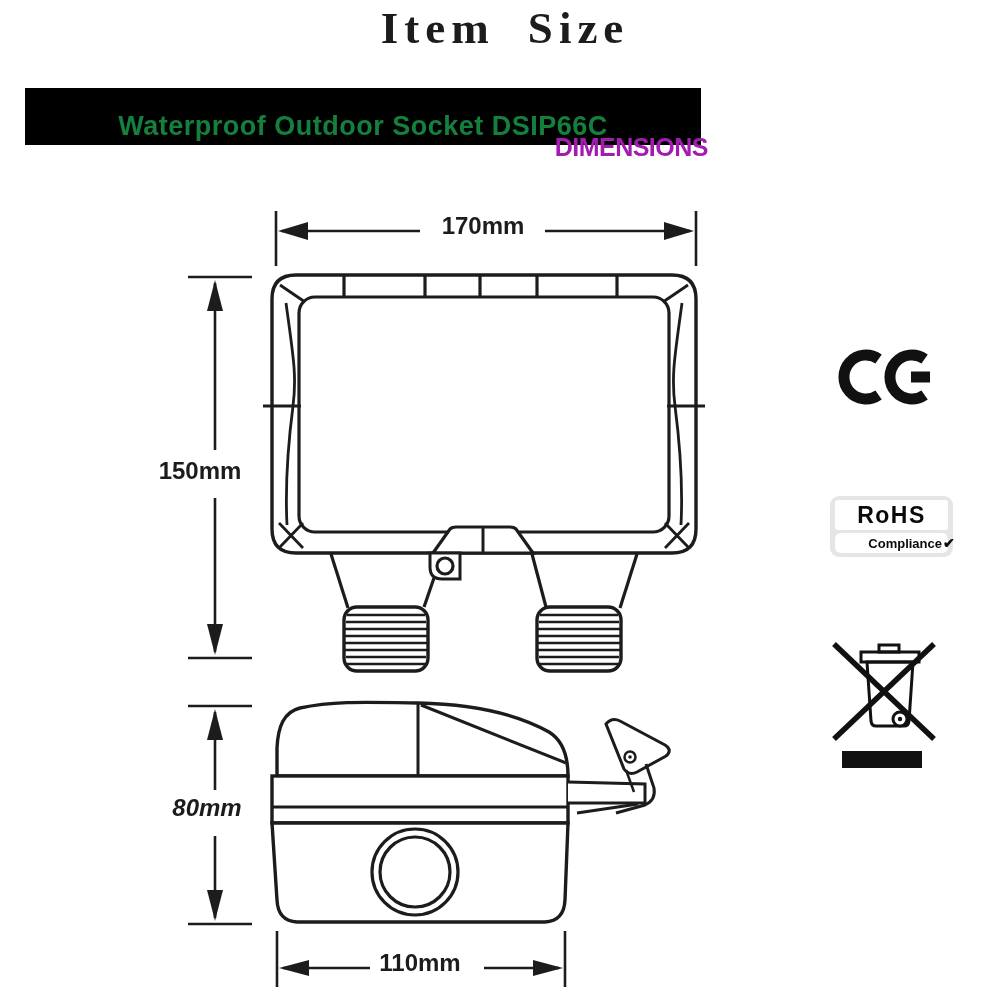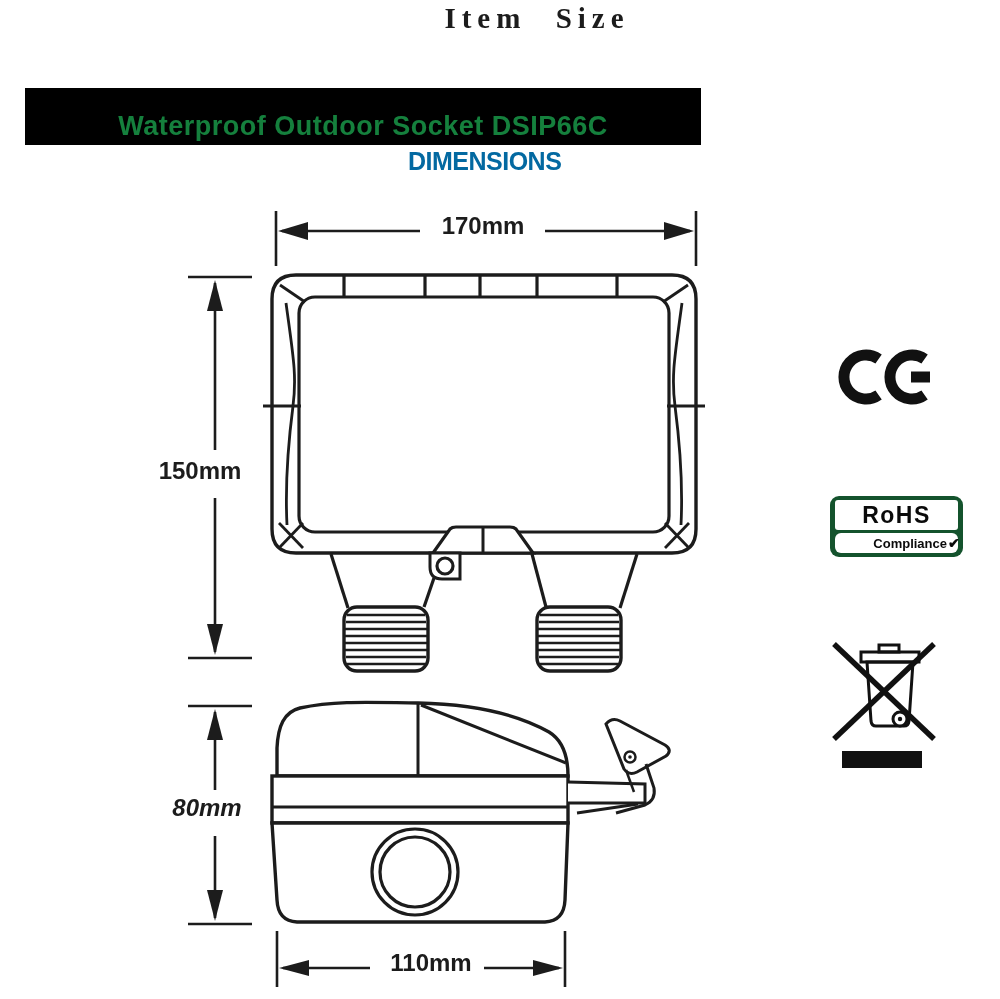--- a/index.html
+++ b/index.html
@@ -2,47 +2,47 @@
 <html><head>
 <meta charset="utf-8">
 <style>
   html,body{margin:0;padding:0;background:#ffffff;}
   .canvas{
     position:relative;width:1000px;height:999px;background:#ffffff;
     font-family:"Liberation Sans",sans-serif;color:#1c1c1c;overflow:hidden;
   }
   .abs{position:absolute;}
   .page-title{
-    left:387px;top:2px;width:300px;text-align:center;
-    font-family:"Liberation Serif",serif;font-weight:bold;font-size:29px;
+    left:355px;top:2px;width:300px;text-align:center;
+    font-family:"Liberation Serif",serif;font-weight:bold;font-size:45px;
     letter-spacing:6px;word-spacing:16px;color:#1c1c1c;
   }
   .banner{
     left:25px;top:88px;width:676px;height:57px;background:#000000;
     display:flex;align-items:center;justify-content:center;
   }
   .banner span{
     color:#15803d;font-weight:bold;font-size:27px;letter-spacing:.5px;white-space:nowrap;margin-top:20px;
   }
   .section-label{
-    left:408px;top:147px;width:300px;
-    font-weight:bold;font-size:25px;letter-spacing:-0.5px;color:#0369a1;
+    left:408px;top:133px;width:300px;text-align:right;
+    font-weight:bold;font-size:25px;letter-spacing:-0.5px;color:#a21caf;
   }
   .dim-label{
     font-weight:bold;font-size:24px;color:#1c1c1c;text-align:center;width:120px;
     background:#ffffff;line-height:1.1;white-space:nowrap;
   }
   .dim-170{left:423px;top:213px;}
   .dim-150{left:140px;top:458px;}
   .dim-80 {left:147px;top:795px;font-style:italic;}
-  .dim-110{left:371px;top:950px;}
+  .dim-110{left:360px;top:950px;}
   svg.lineart{left:0;top:0;}
   
   .rohs{
-    left:830px;top:496px;width:133px;height:61px;background:#14532d;border-radius:9px;
+    left:830px;top:496px;width:123px;height:61px;background:#e5e5e5;border-radius:9px;
     box-sizing:border-box;padding:4px 5px;display:flex;flex-direction:column;gap:3px;
   }
   .rohs-top{
     background:#fff;border-radius:3px;flex:1 1 auto;display:flex;align-items:center;justify-content:center;
     font-weight:bold;font-size:23px;letter-spacing:1.5px;color:#0a0a0a;line-height:1;
   }
   .rohs-bottom{
     background:#fff;border-radius:6px;height:20px;display:flex;align-items:center;justify-content:center;
     font-weight:bold;font-size:13px;letter-spacing:0;color:#0a0a0a;line-height:1;white-space:nowrap;padding-left:40px;
   }

